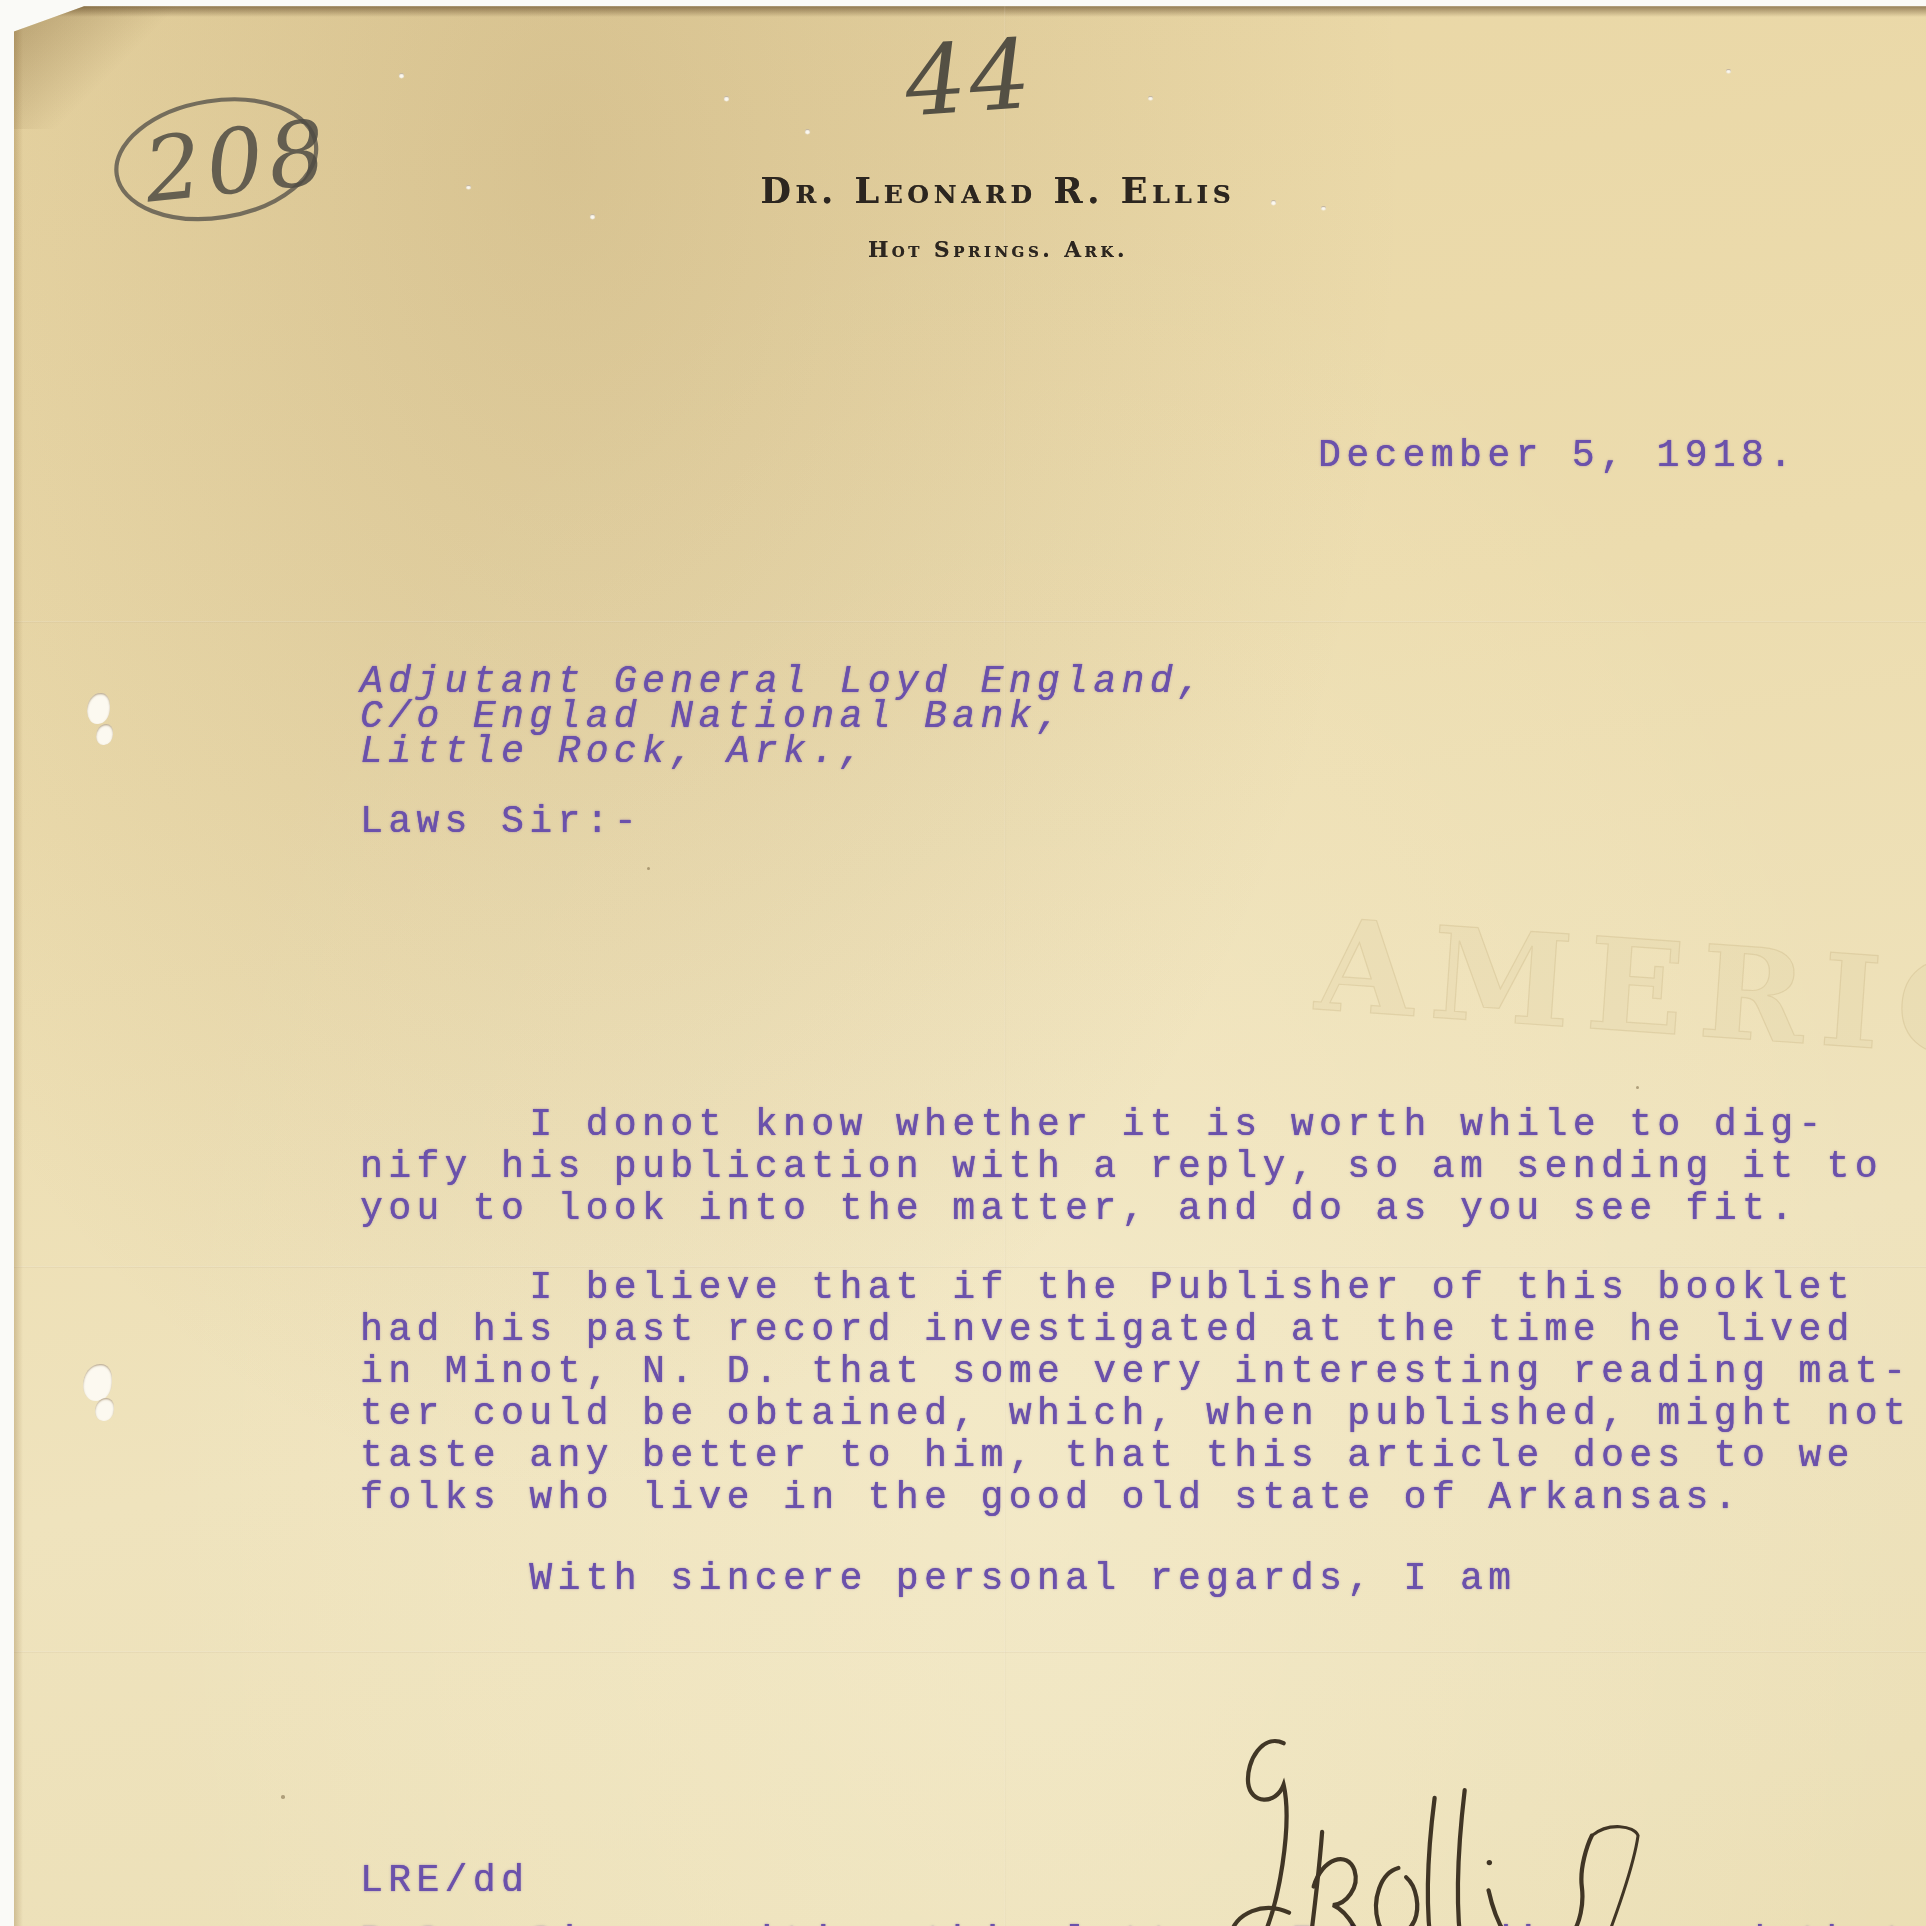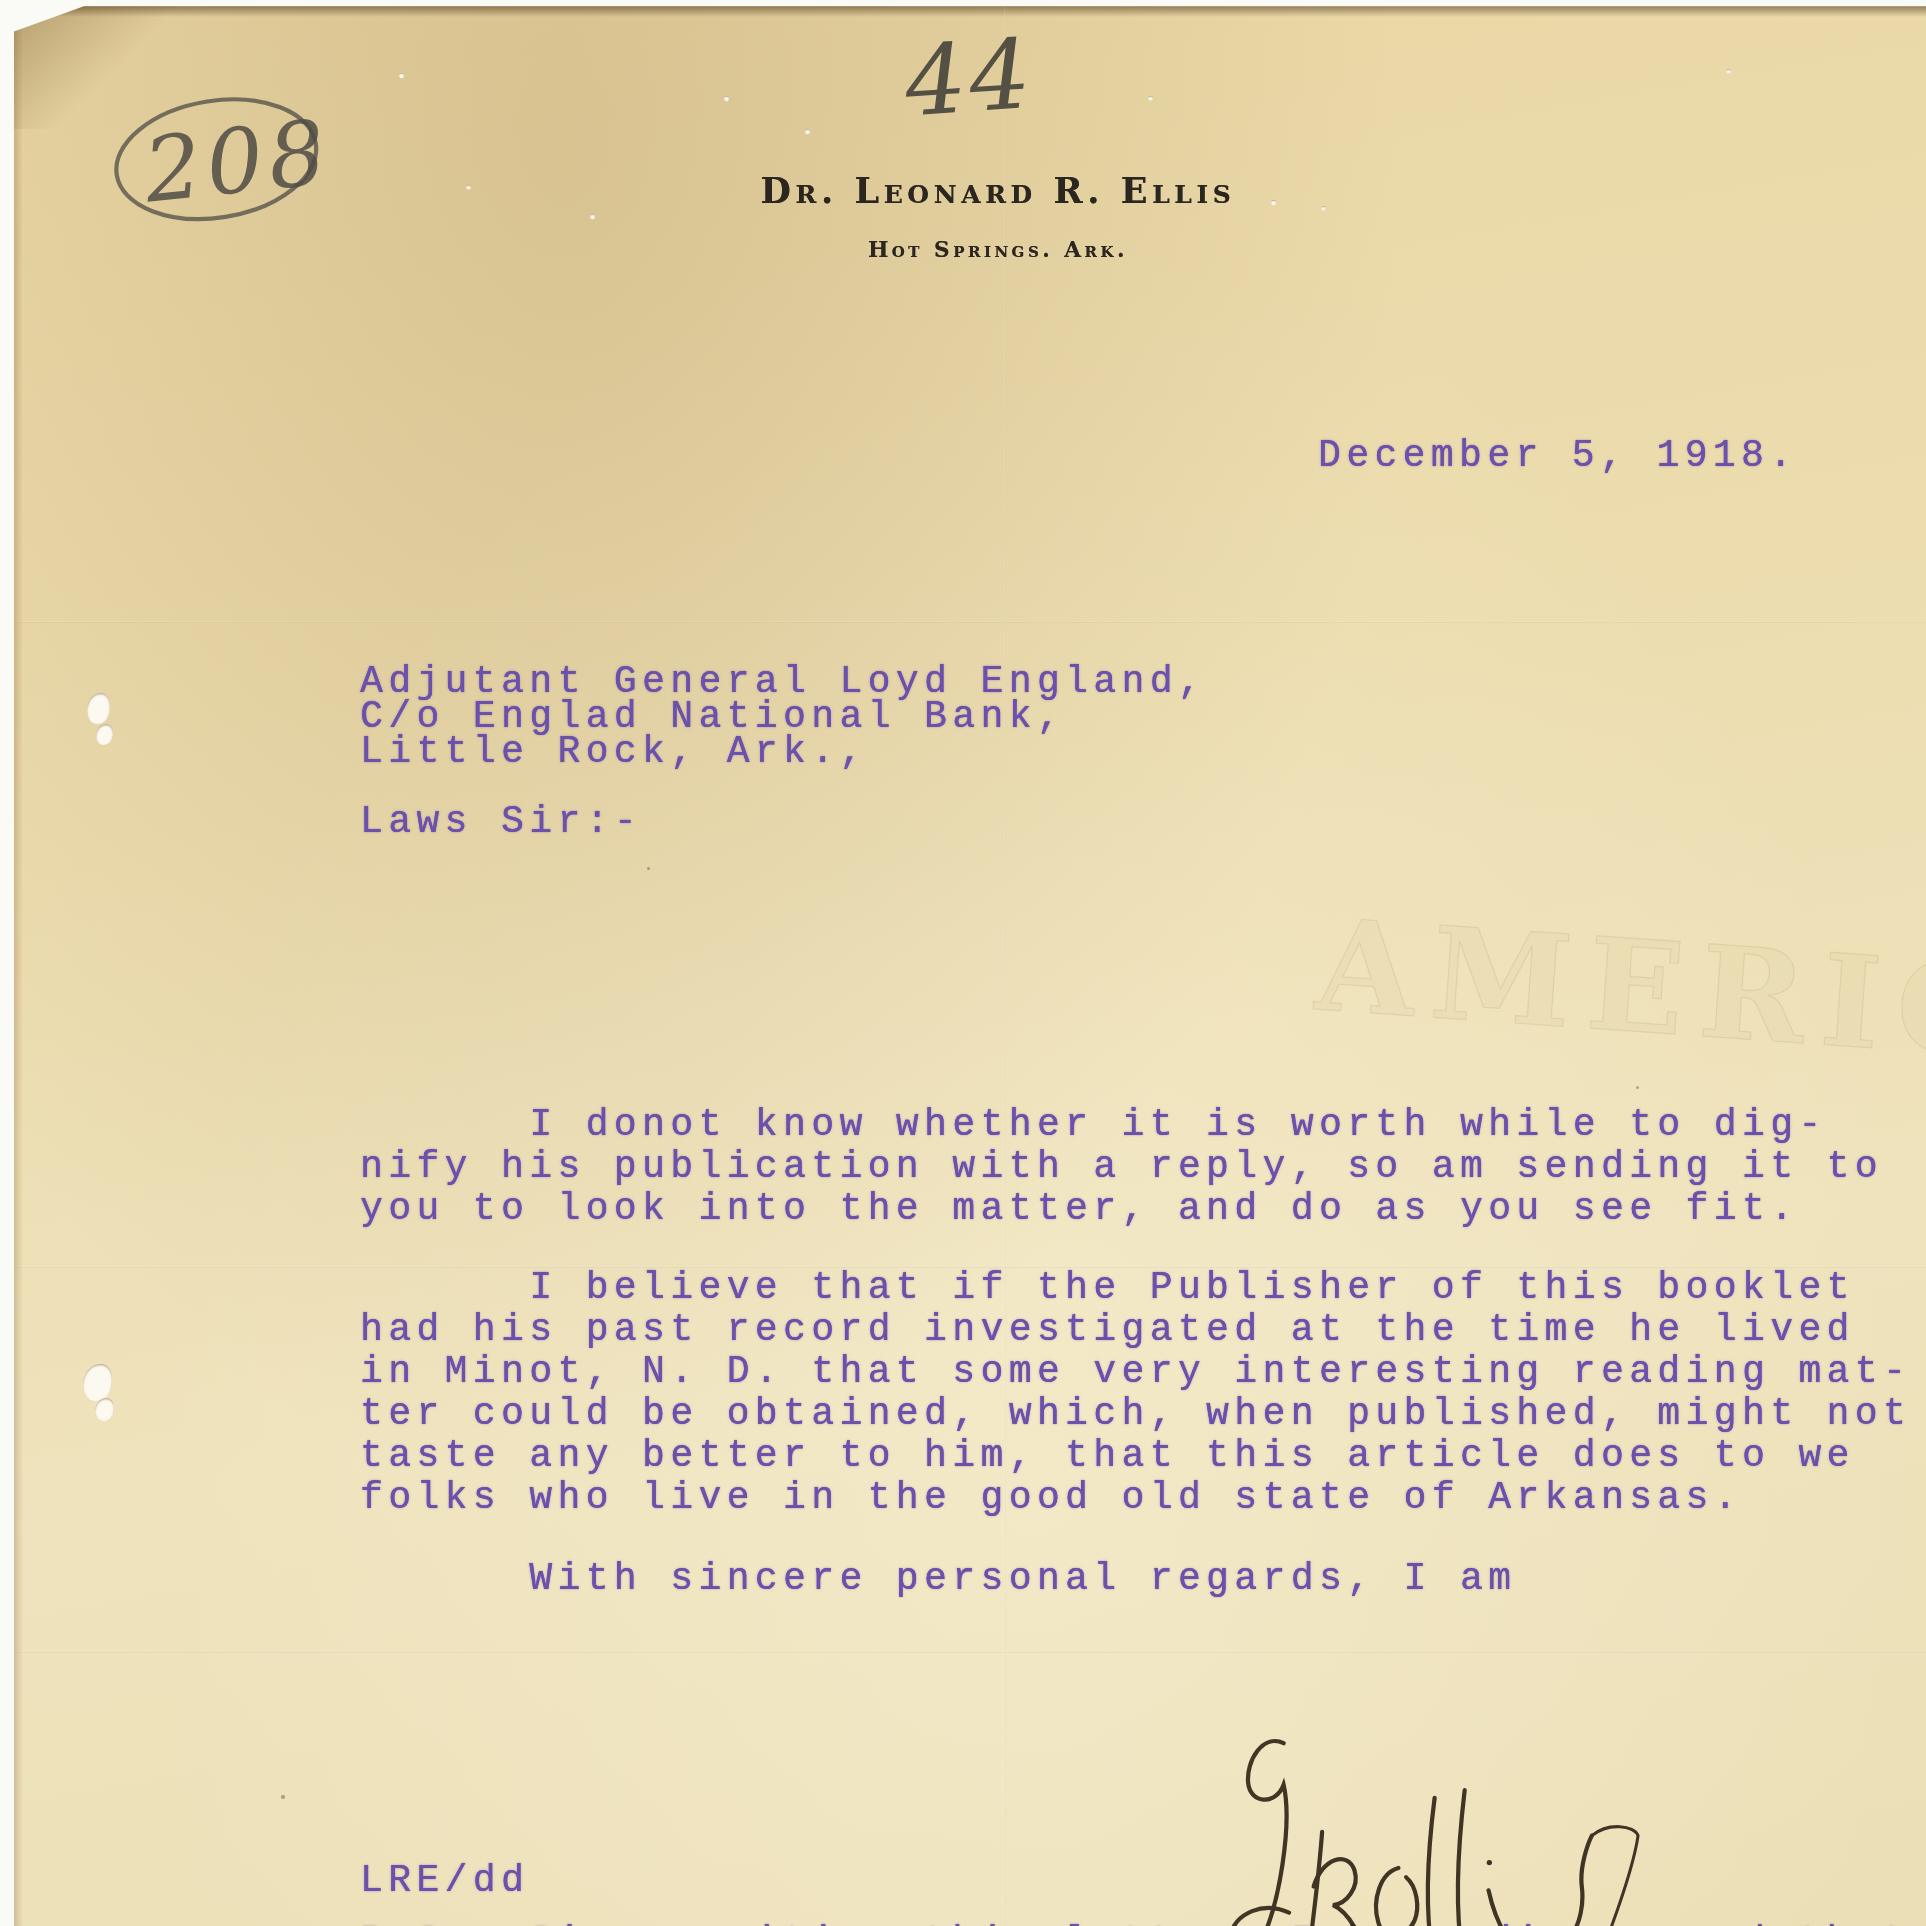--- a/index.html
+++ b/index.html
@@ -39,21 +39,21 @@
     background:linear-gradient(90deg, rgba(255,255,255,.34), rgba(150,120,70,.16));
   }
   .typed{
     position:absolute;
     font-family:"Liberation Mono","DejaVu Sans Mono",monospace;
     font-size:38px;line-height:42px;letter-spacing:5.4px;
     color:#6b51ab;white-space:pre;
     text-shadow:0 0 1.2px rgba(104,78,168,.65), 0 0 3.1px rgba(104,78,168,.22),
                 0.2px 0 0 rgba(104,78,168,.8);
   }
-  .addr{line-height:35px;}
+  .addr{line-height:35px;font-style:italic;}
   .ps{line-height:44px;}
   .lh{
     position:absolute;left:0;width:100%;text-align:center;
     font-family:"DejaVu Serif","Liberation Serif",serif;
     font-variant:small-caps;font-weight:bold;color:#2c2620;
     text-shadow:0 0 0.4px rgba(44,38,32,.7);
   }
   .lh1{top:164px;font-size:35px;letter-spacing:4.6px;}
   .lh2{top:231px;font-size:21.6px;letter-spacing:3.5px;}
   .hand44{

